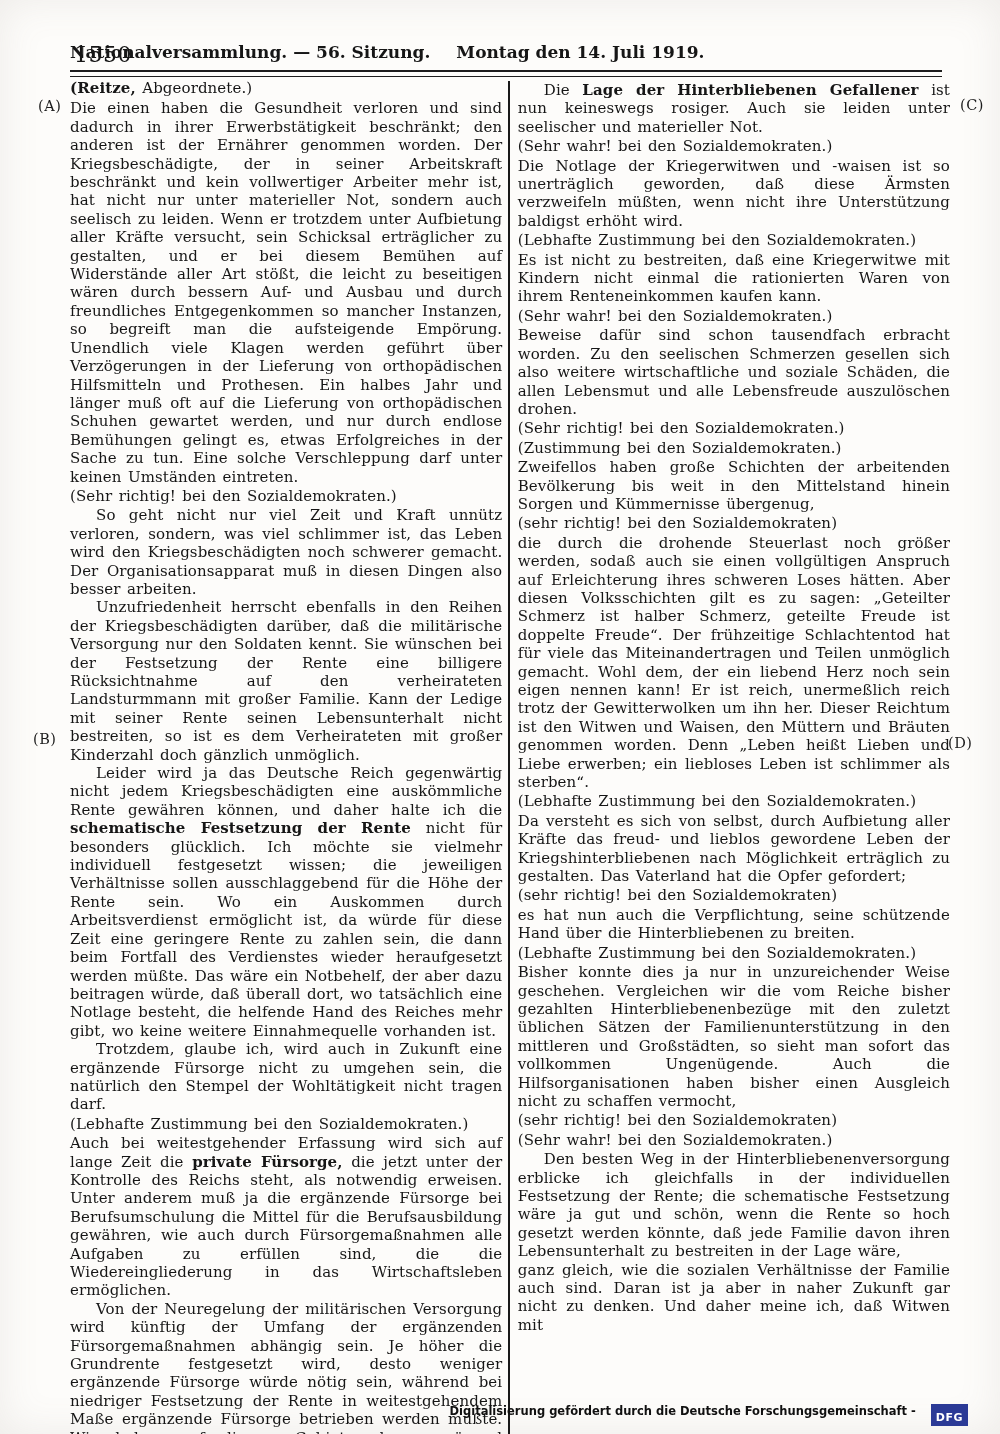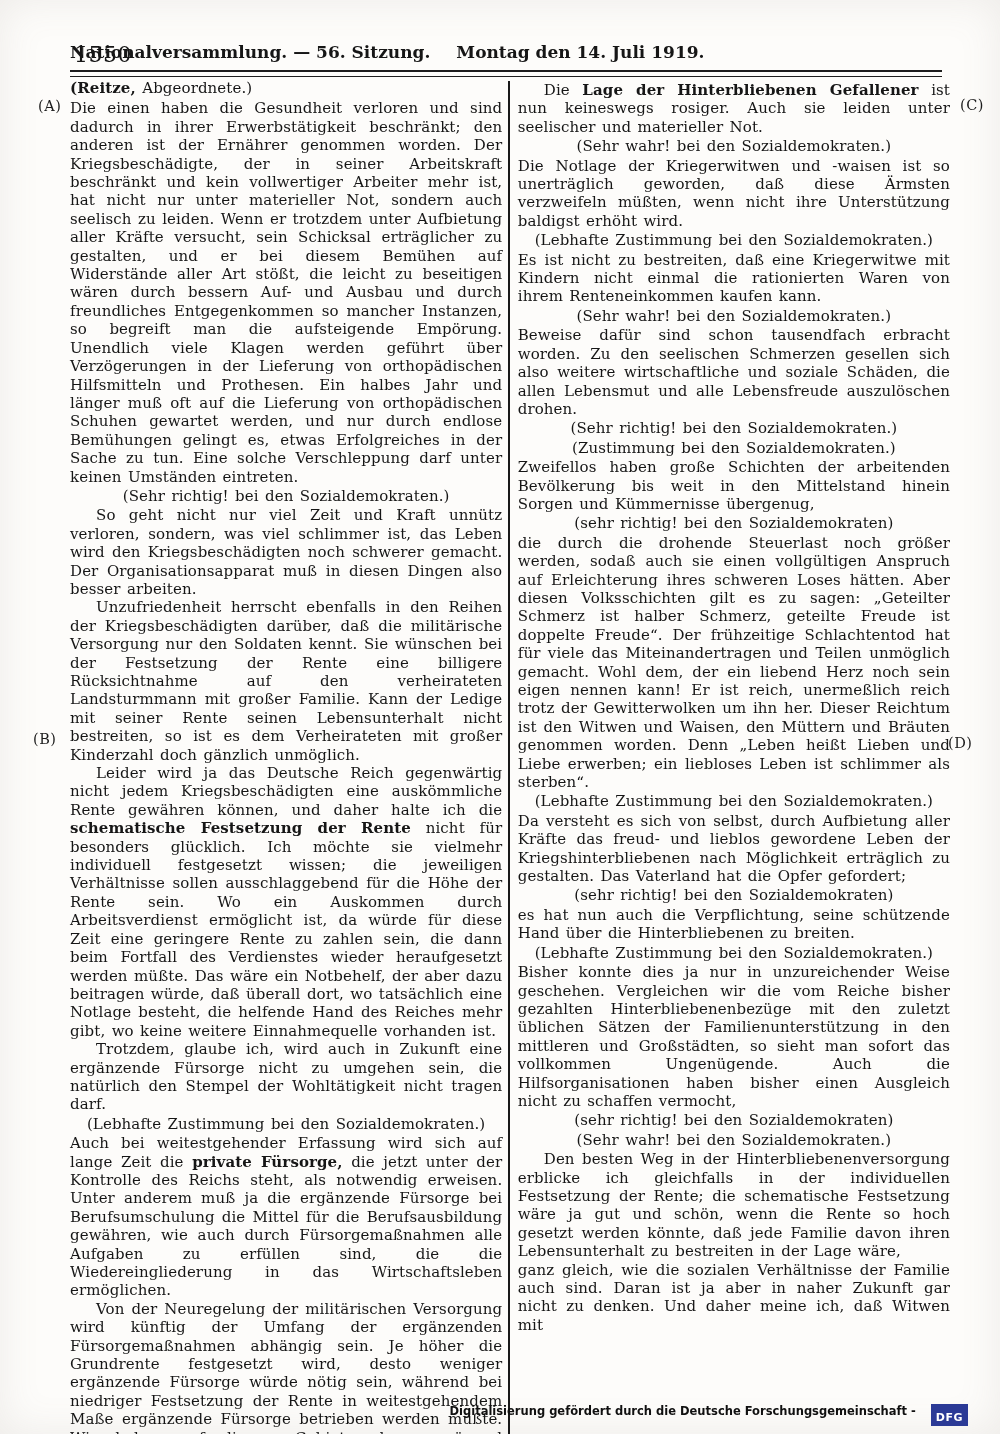--- a/index.html
+++ b/index.html
@@ -59,21 +59,21 @@
   .col-right{padding-left:8px; padding-top:2px;}
   .divider{
     width:1.5px;
     background:#191919;
     margin-top:2px;
     margin-bottom:26px;
   }
   .col p{margin:0;}
   .col p.indent{text-indent:26px;}
   .col p.interjection{
-    text-align:center;
+    text-align:left;
     text-indent:0;
     margin:1px 0;
   }
   .col p.speaker{
     text-align:left;
     margin-bottom:2px;
   }
   .b{font-weight:bold;}
   
   .marginal{

